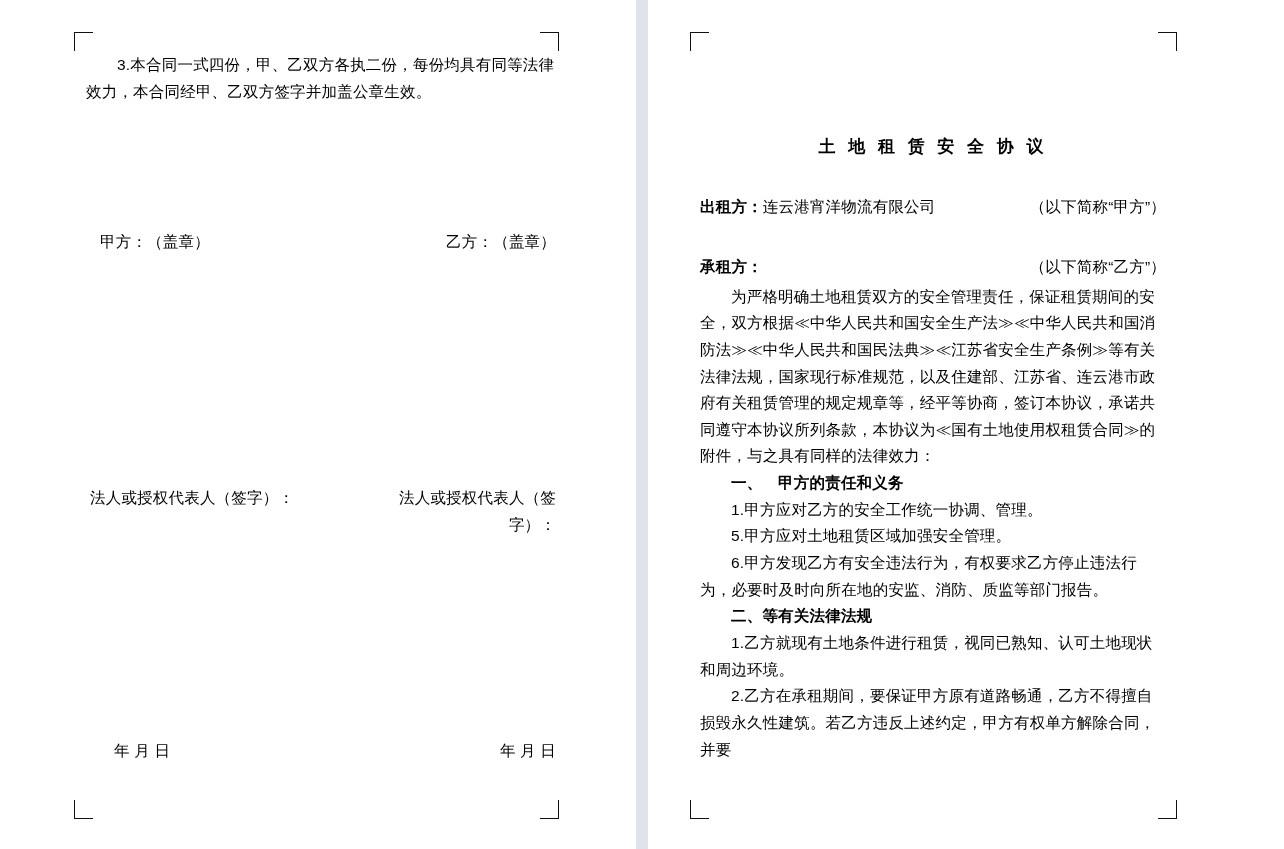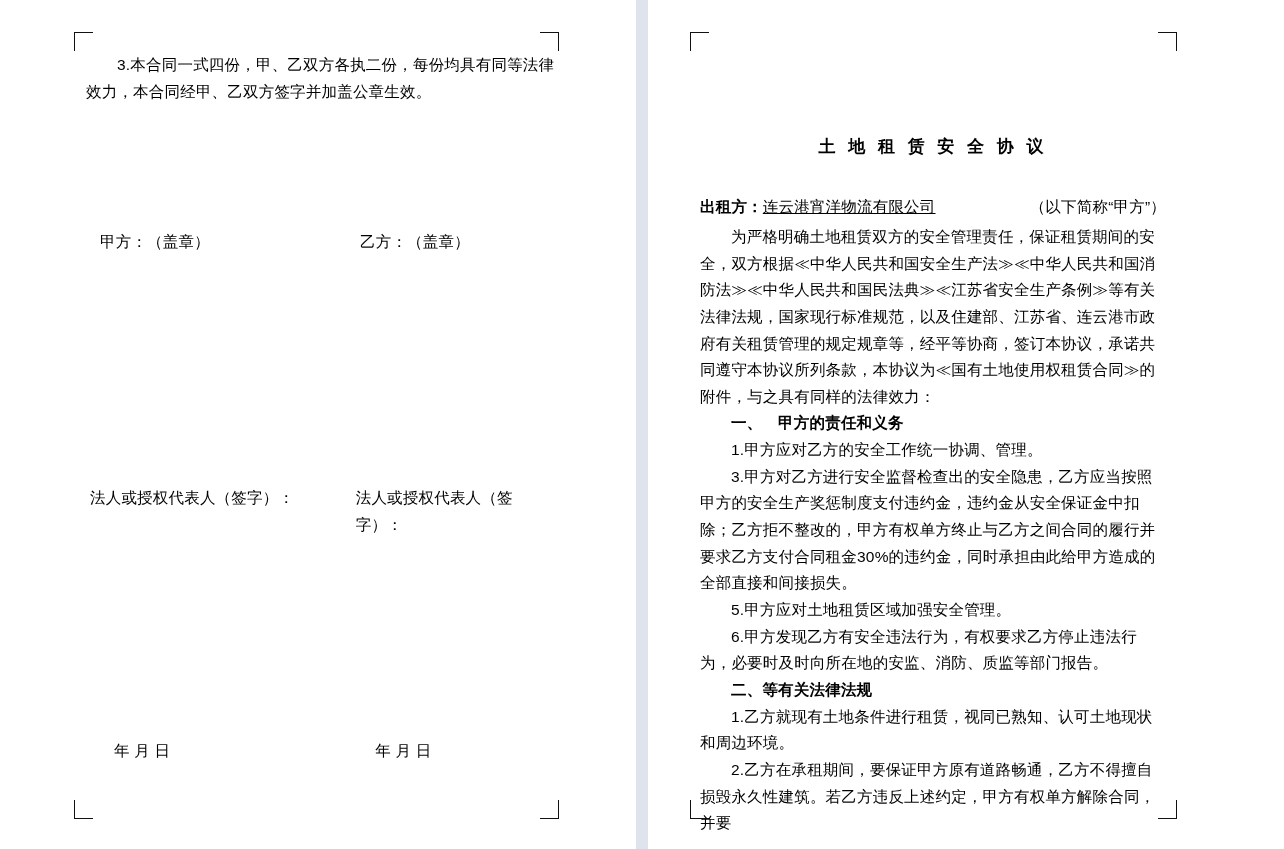--- a/index.html
+++ b/index.html
@@ -85,21 +85,21 @@
   .indent2 { text-indent: 2em; }
   .gap-md { height: 34px; }
   .gap-lg { height: 90px; }
   .gap-xl { height: 110px; }
 
   .sign-row {
     display: flex;
     flex-direction: row;
   }
   .sign-row .col-a { width: 268px; }
-  .sign-row .col-b { width: 202px; }
+  .sign-row .col-b { width: 202px; text-align: right; }
 
   .contract-place { padding-left: 30px; }
   .seal-row { padding-left: 14px; }
   .legal-row { padding-left: 4px; margin-top: 9px; }
   .date-row { padding-left: 28px; }
   .date-row .col-a { width: 292px; }
 
   .doc-title {
     text-align: center;
     font-weight: bold;
@@ -111,21 +111,20 @@
     display: flex;
     align-items: center;
     margin-bottom: 3px;
     margin-top: 33px;
   }
   .party-label {
     font-weight: bold;
     white-space: nowrap;
   }
   .party-value {
-    text-decoration: underline;
     white-space: nowrap;
   }
   .party-value.blank {
     min-width: 186px;
     display: inline-block;
   }
   .party-note {
     margin-left: auto;
     white-space: nowrap;
   }
@@ -179,26 +178,30 @@
 
     <div class="content content-right">
       <p class="doc-title">土 地 租 赁 安 全 协 议</p>
 
       <div class="party-line">
         <span class="party-label">出租方：</span>
         <span class="party-value">连云港宵洋物流有限公司</span>
         <span class="party-note">（以下简称“甲方”）</span>
       </div>
 
+      <div class="party-line">
+        <span class="party-label">承租方：</span>
+        <span class="party-value blank"></span>
+        <span class="party-note">（以下简称“乙方”）</span>
+      </div>
 
       <p class="body-p">为严格明确土地租赁双方的安全管理责任，保证租赁期间的安全，双方根据≪中华人民共和国安全生产法≫≪中华人民共和国消防法≫≪中华人民共和国民法典≫≪江苏省安全生产条例≫等有关法律法规，国家现行标准规范，以及住建部、江苏省、连云港市政府有关租赁管理的规定规章等，经平等协商，签订本协议，承诺共同遵守本协议所列条款，本协议为≪国有土地使用权租赁合同≫的附件，与之具有同样的法律效力：</p>
 
       <p class="section-head">一、　甲方的责任和义务</p>
       <p class="body-p">1.甲方应对乙方的安全工作统一协调、管理。</p>
-      <p class="body-p">3.甲方对乙方进行安全监督检查出的安全隐患，乙方应当按照甲方的安全生产奖惩制度支付违约金，违约金从安全保证金中扣除；乙方拒不整改的，甲方有权单方终止与乙方之间合同的履行并要求乙方支付合同租金30%的违约金，同时承担由此给甲方造成的全部直接和间接损失。</p>
       <p class="body-p">5.甲方应对土地租赁区域加强安全管理。</p>
       <p class="body-p">6.甲方发现乙方有安全违法行为，有权要求乙方停止违法行为，必要时及时向所在地的安监、消防、质监等部门报告。</p>
 
       <p class="section-head">二、等有关法律法规</p>
       <p class="body-p">1.乙方就现有土地条件进行租赁，视同已熟知、认可土地现状和周边环境。</p>
       <p class="body-p">2.乙方在承租期间，要保证甲方原有道路畅通，乙方不得擅自损毁永久性建筑。若乙方违反上述约定，甲方有权单方解除合同，并要</p>
     </div>
   </div>
 
 </div>

